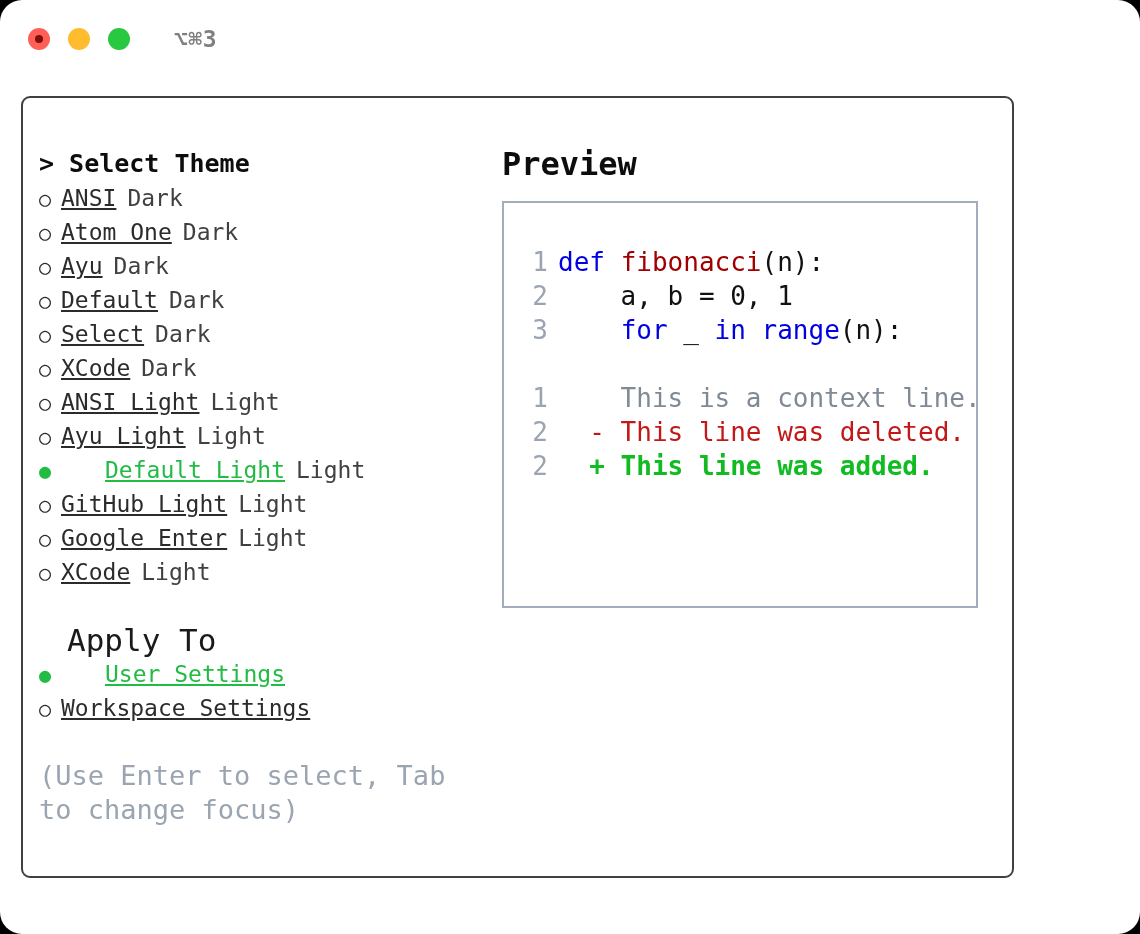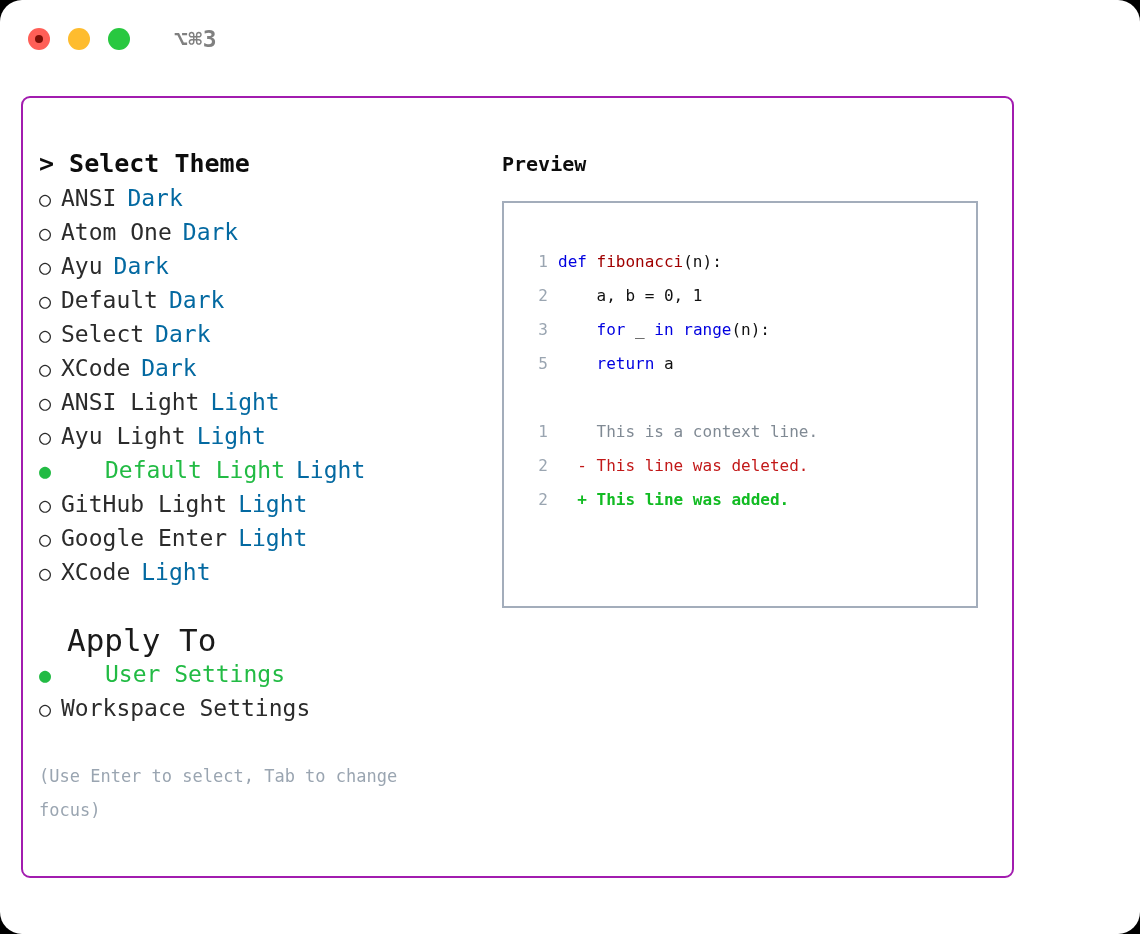--- a/index.html
+++ b/index.html
@@ -68,21 +68,21 @@
     line-height: 1;
   }
 
   
   #main-panel {
     position: absolute;
     left: 21px;
     top: 96px;
     width: 993px;
     height: 782px;
-    border: 2px solid #a21caf;
+    border: 2px solid #404040;
     border-radius: 9px;
     box-sizing: border-box;
     background: #ffffff;
   }
 
   
   #theme-column {
     position: absolute;
     left: 16px;
     top: 49px;
@@ -104,69 +104,69 @@
     white-space: pre;
   }
   .radio {
     width: 22px;
     display: inline-block;
     flex: none;
     font-size: 20px;
     color: #2b2b2b;
   }
   .option-row.selected .radio { color: #22bb44; }
-  .opt-label   { color: #2b2b2b; }
+  .opt-label   { color: #2b2b2b; text-decoration: underline; }
   .option-row.selected .opt-label { color: #22bb44; margin-left: 44px; }
   .opt-category {
-    color: #0369a1;
+    color: #404040;
     margin-left: 11px;
   }
 
   #apply-section { margin-top: 34px; }
   #apply-header {
     font-size: 31px;
     color: #1a1a1a;
     line-height: 34px;
     padding-left: 28px;
     white-space: pre;
   }
 
   #hint-text {
     margin-top: 34px;
-    font-size: 17px;
+    font-size: 27px;
     line-height: 34px;
     color: #9aa5b1;
     width: 410px;
     white-space: pre-wrap;
   }
 
   
   #preview-column {
     position: absolute;
     left: 479px;
     top: 49px;
     width: 490px;
   }
   #preview-header {
-    font-size: 20px;
+    font-size: 32px;
     font-weight: bold;
     color: #0d0d0d;
     line-height: 34px;
   }
   #preview-panel {
     margin-top: 20px;
     width: 476px;
     height: 407px;
     border: 2px solid #a3adbb;
     box-sizing: border-box;
     background: #ffffff;
     padding: 42px 0 0 22px;
   }
   .code-line {
-    font-size: 16px;
+    font-size: 26px;
     line-height: 34px;
     height: 34px;
     white-space: pre;
   }
   .lineno {
     color: #9aa5b1;
     display: inline-block;
     width: 22px;
     text-align: right;
     margin-right: 10px;
@@ -228,21 +228,20 @@
       <div id="hint-text">(Use Enter to select, Tab to change focus)</div>
     </div>
 
     <div id="preview-column">
       <div id="preview-header">Preview</div>
       <div id="preview-panel">
         <div id="code-block">
             <div class="code-line"><span class="lineno">1</span><span class="tok-kw">def </span><span class="tok-fn">fibonacci</span><span class="tok-plain">(n):</span></div>
             <div class="code-line"><span class="lineno">2</span><span class="tok-plain">    a, b = 0, 1</span></div>
             <div class="code-line"><span class="lineno">3</span><span class="tok-plain">    </span><span class="tok-kw">for</span><span class="tok-plain"> _ </span><span class="tok-kw">in</span><span class="tok-plain"> </span><span class="tok-kw">range</span><span class="tok-plain">(n):</span></div>
-            <div class="code-line"><span class="lineno">5</span><span class="tok-plain">    </span><span class="tok-kw">return</span><span class="tok-plain"> a</span></div>
           </div>
         <div class="blank-line"></div>
         <div id="diff-block">
             <div class="code-line"><span class="lineno">1</span><span class="diff-ctx">    This is a context line.</span></div>
             <div class="code-line"><span class="lineno">2</span><span class="diff-del">  - This line was deleted.</span></div>
             <div class="code-line"><span class="lineno">2</span><span class="diff-add">  + This line was added.</span></div>
           </div>
       </div>
     </div>
 

